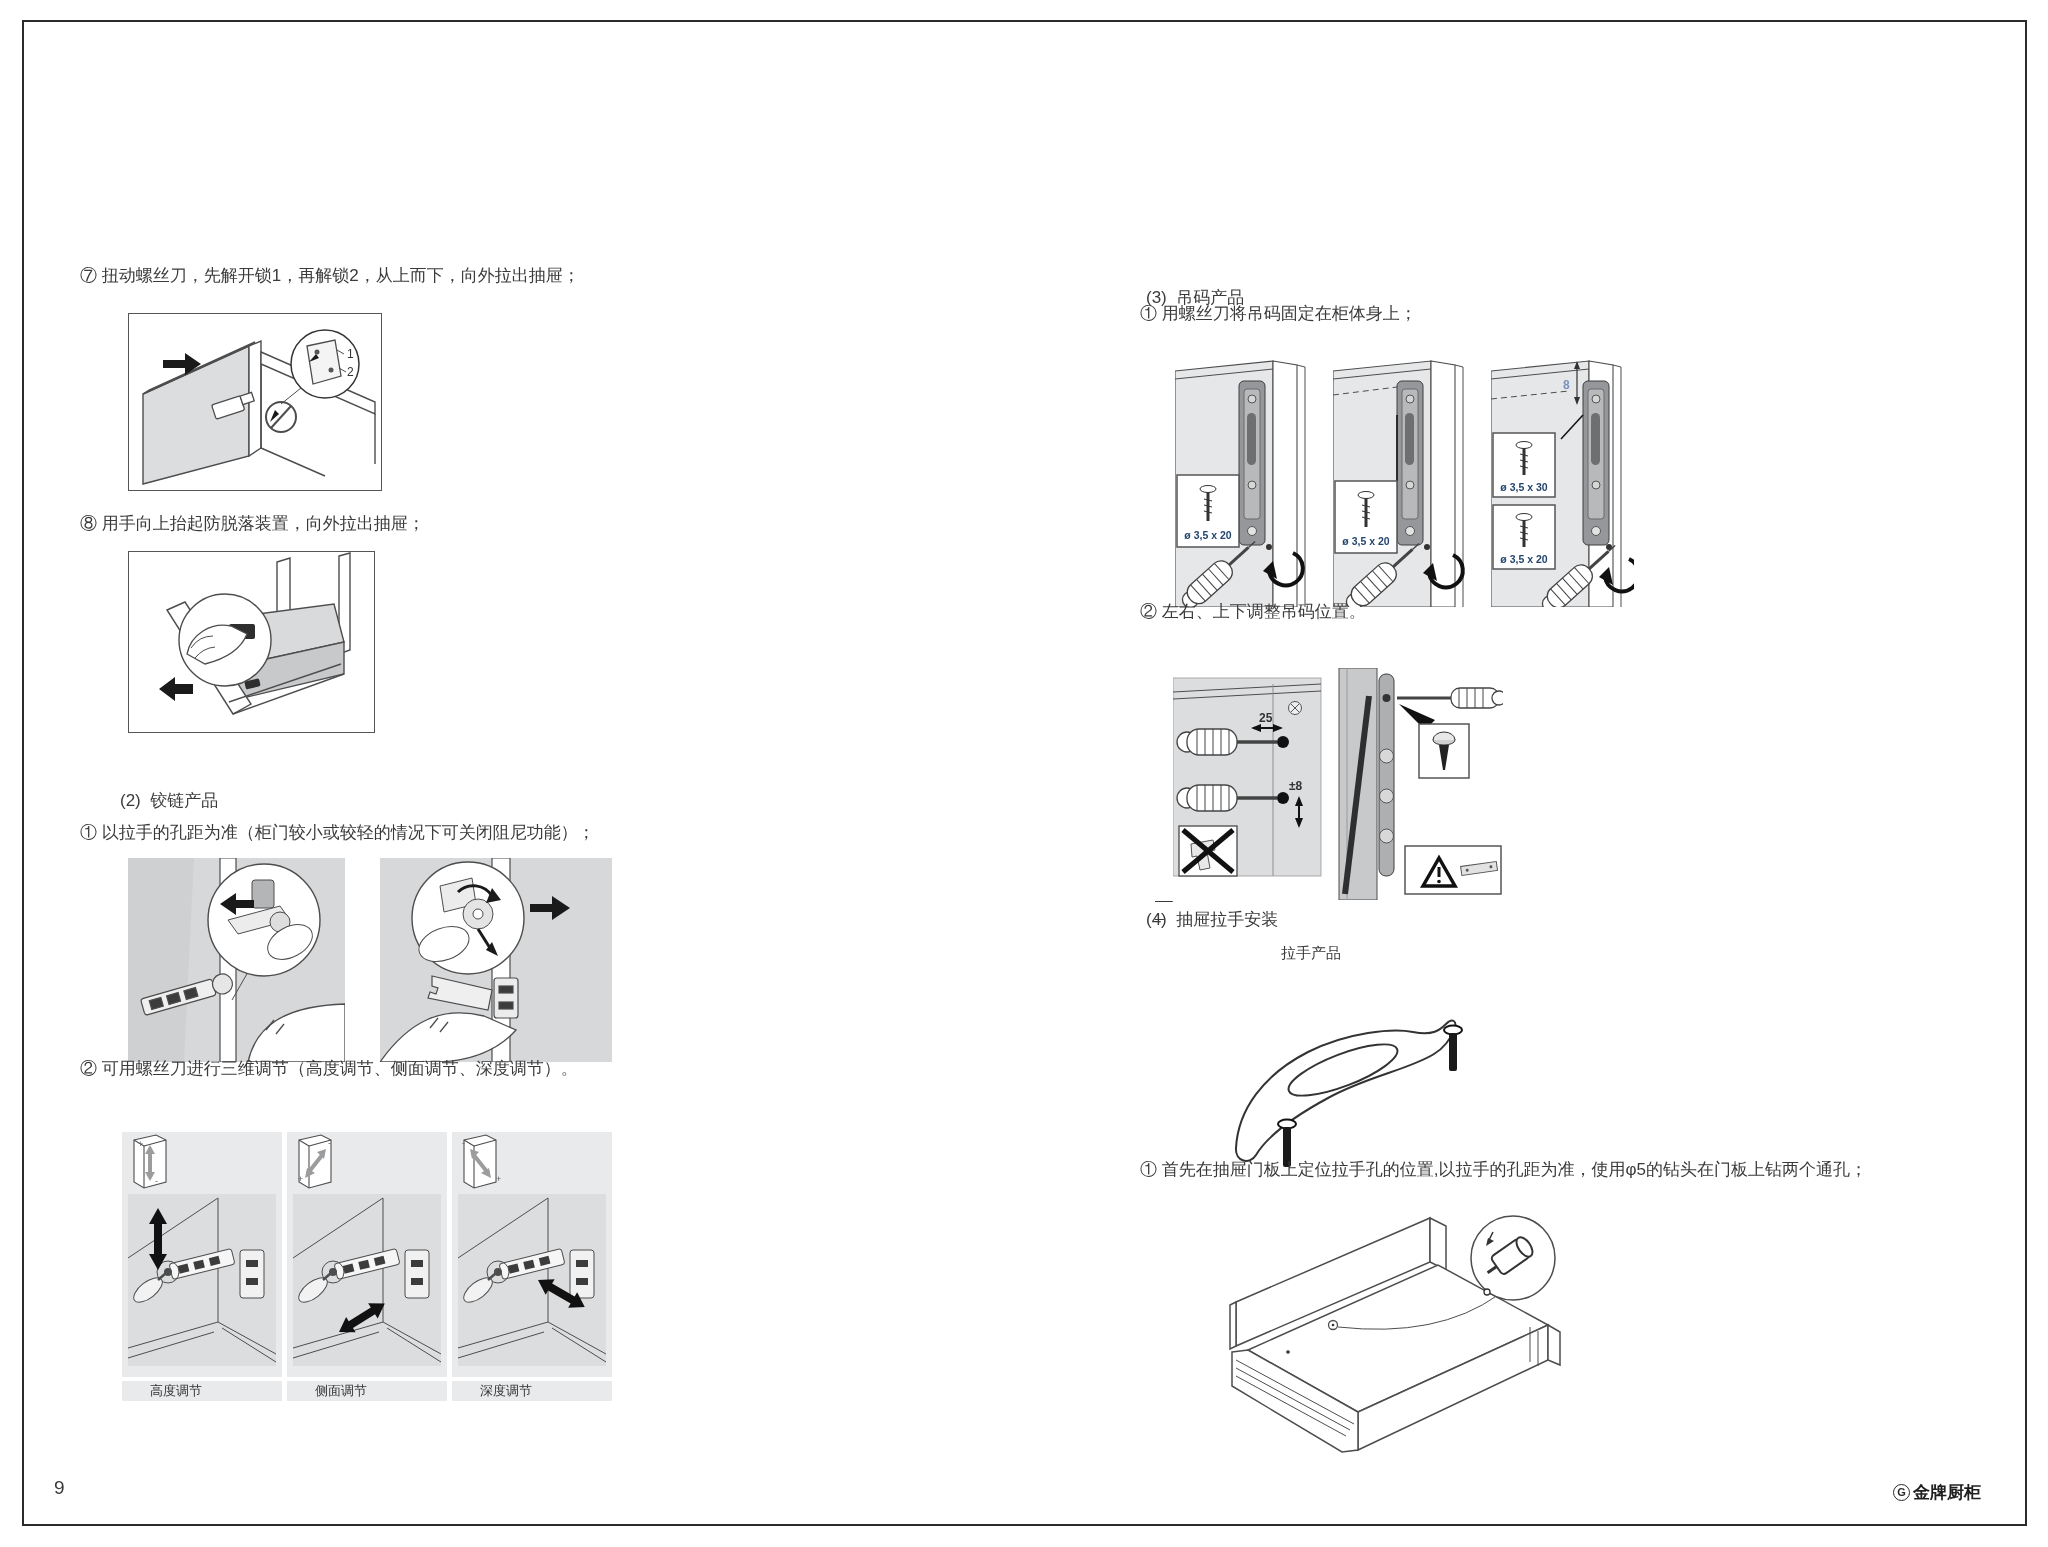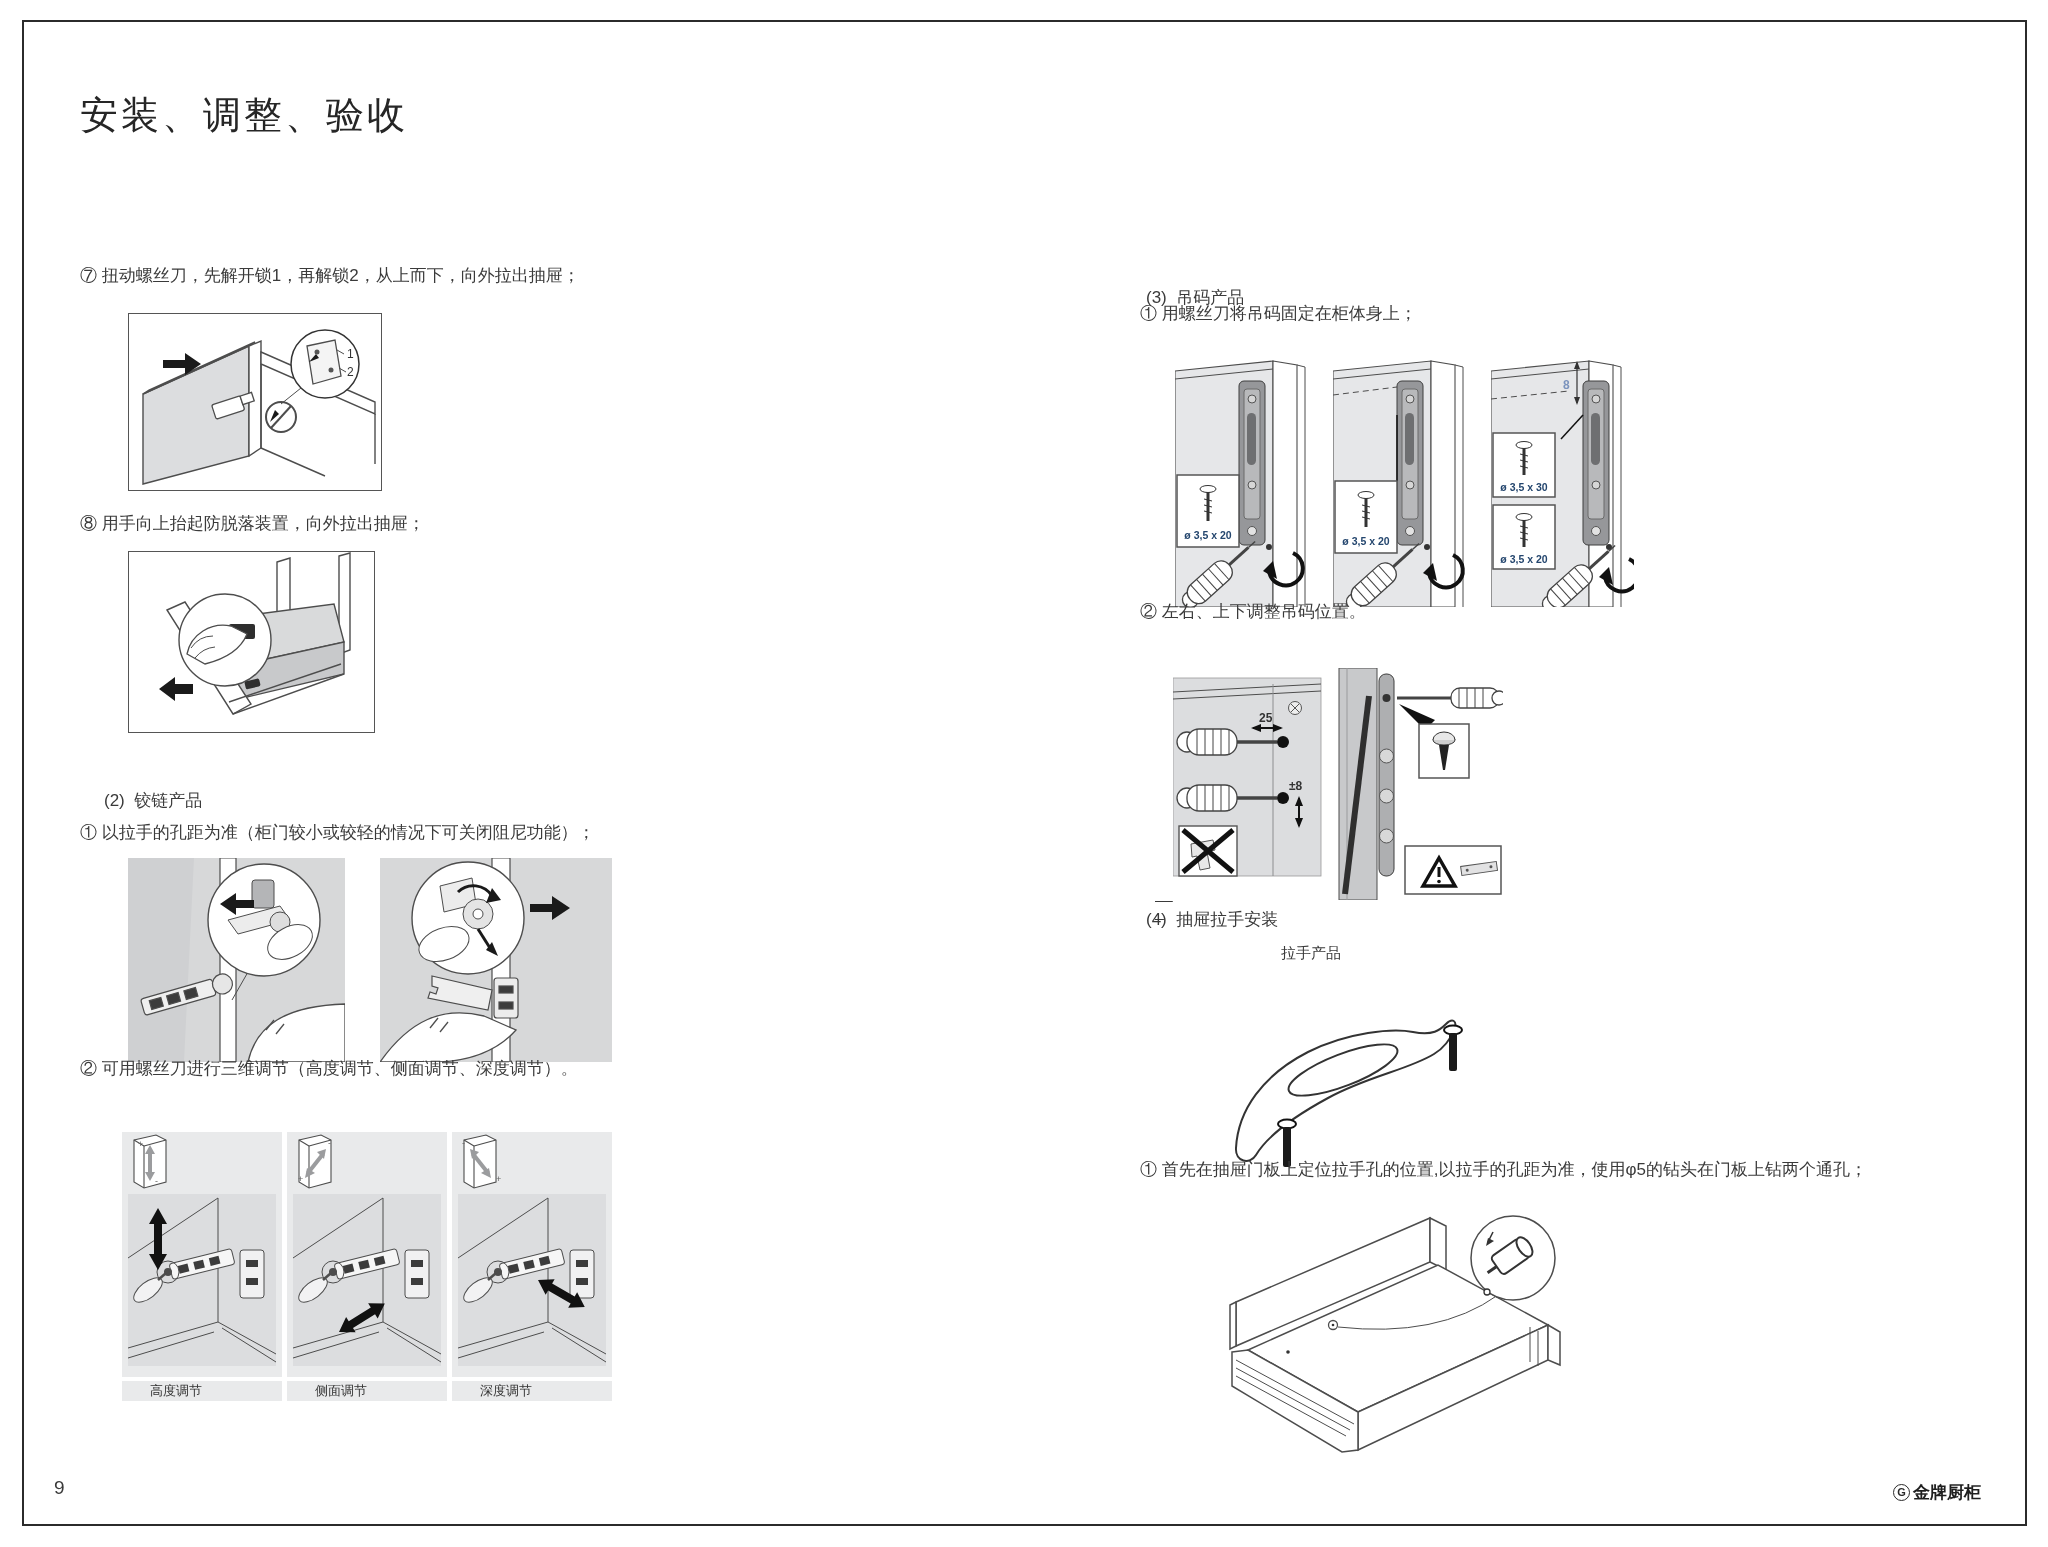--- a/index.html
+++ b/index.html
@@ -21,21 +21,20 @@
   .gcircle{display:inline-block;width:15px;height:15px;border:1.6px solid #2a2a2a;border-radius:50%;
         font-size:11px;line-height:15px;text-align:center;font-weight:bold;color:#2a2a2a;}
   svg text{font-family:"Liberation Sans",sans-serif;}
 </style>
 </head>
 <body>
 
 <div class="page">
   <div class="page-border"></div>
 
-  <h1 class="abs title" style="left:80px;top:90px;">安装、调整、验收</h1>
 
   <p class="abs txt" style="left:80px;top:264px;">⑦ 扭动螺丝刀，先解开锁1，再解锁2，从上而下，向外拉出抽屉；</p>
 
   <div class="figbox" style="left:128px;top:313px;width:252px;height:176px;">
     <svg width="252" height="176" viewBox="0 0 252 176">
       <g stroke="#4d4d4d" stroke-width="1.4" fill="none">
         <polygon points="14,80 120,32 120,142 14,170" fill="#dcdddf"></polygon>
         <polygon points="14,80 20,76 126,28 120,32" fill="#f0f0f0"></polygon>
         <polygon points="120,32 132,27 132,134 120,142" fill="#ffffff"></polygon>
         <polygon points="132,38 246,88 246,100 132,50" fill="#ffffff"></polygon>
@@ -84,21 +83,21 @@
         <rect x="100" y="72" width="26" height="15" rx="2" fill="#2e2e2e"></rect>
         <path d="M58,102 C62,82 82,70 102,74 L118,82 C112,97 96,107 76,112 Z" fill="#ffffff" stroke="#4d4d4d" stroke-width="1.3"></path>
         <path d="M62,96 q8,-12 22,-12" fill="none" stroke="#4d4d4d"></path>
         <path d="M66,106 q8,-10 20,-11" fill="none" stroke="#4d4d4d"></path>
       </g>
       <polygon points="64,132 46,132 46,125 30,137 46,149 46,142 64,142" fill="#1a1a1a"></polygon>
       <rect x="116" y="128" width="15" height="8" rx="2" transform="rotate(-14 123 132)" fill="#2e2e2e"></rect>
     </svg>
   </div>
 
-  <p class="abs sec" style="left:104px;top:789px;">(2)  铰链产品</p>
+  <p class="abs sec" style="left:120px;top:789px;">(2)  铰链产品</p>
   <p class="abs txt" style="left:80px;top:821px;">① 以拉手的孔距为准（柜门较小或较轻的情况下可关闭阻尼功能）；</p>
 
   <div class="grayfig" style="left:128px;top:858px;width:217px;height:204px;">
     <svg width="217" height="204" viewBox="0 0 217 204">
       <rect width="217" height="204" fill="#d7d8d9"></rect>
       <polygon points="0,0 66,0 56,204 0,204" fill="#cfd0d2"></polygon>
       <polygon points="92,0 108,0 108,204 92,204" fill="#ffffff" stroke="#4d4d4d" stroke-width="1.2"></polygon>
       <g transform="rotate(-16 60 140)" stroke="#4d4d4d" fill="#efefef" stroke-width="1.2">
         <rect x="14" y="128" width="74" height="17" rx="3"></rect>
         <rect x="22" y="132" width="12" height="9" fill="#3c3c3c"></rect>

